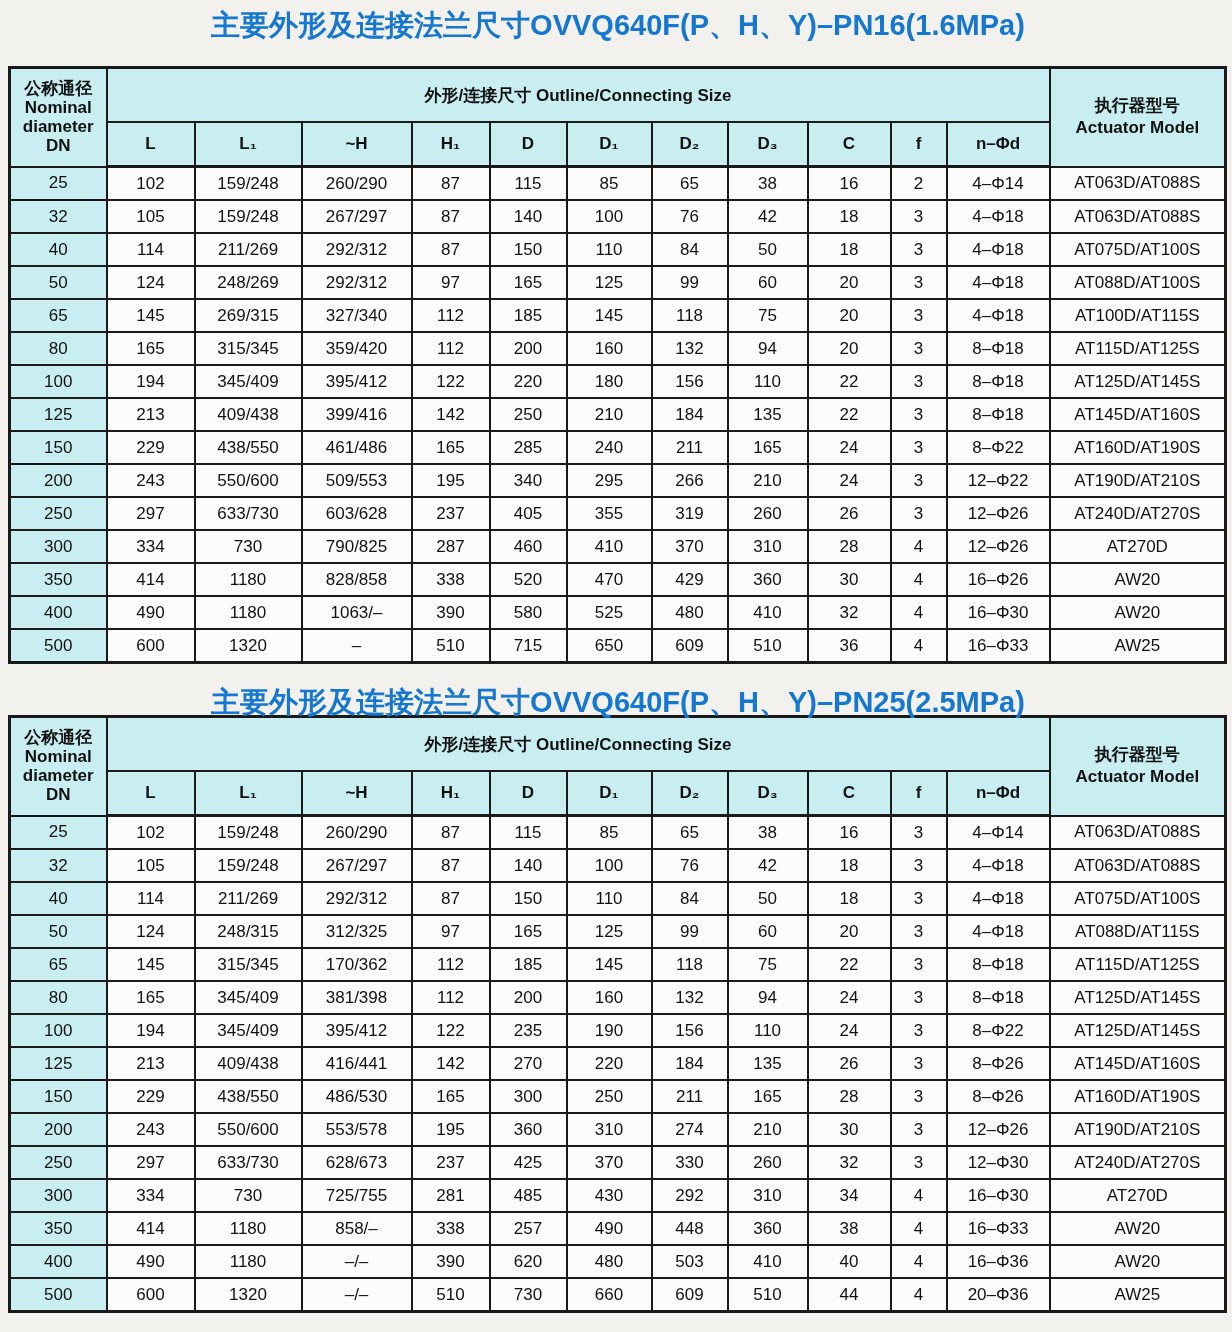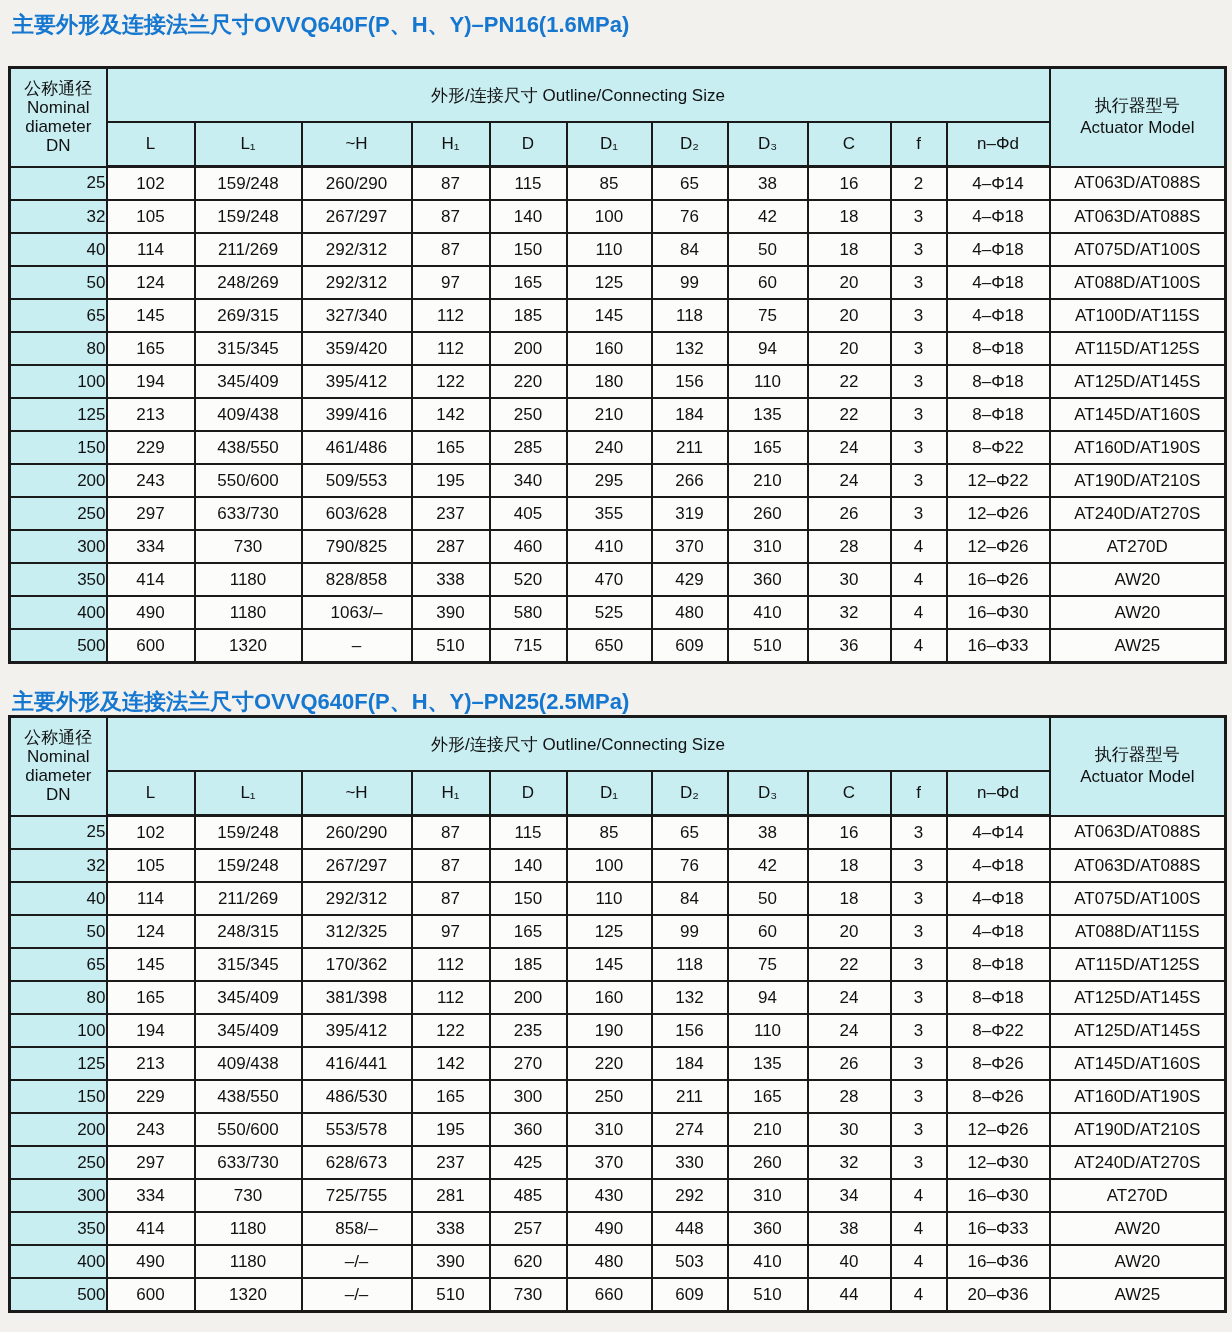--- a/index.html
+++ b/index.html
@@ -11,24 +11,25 @@
   }
   .page {
     width: 1232px;
     height: 1332px;
     box-sizing: border-box;
     padding: 12px 8px 0 8px;
     overflow: hidden;
   }
   .table-title {
     margin: 0 0 0 4px;
-    font-size: 22px;
+    font-size: 29px;
     line-height: 26px;
     font-weight: bold;
     color: var(--title-text, #1577d0);
+    text-align: center;
   }
   .title-first { margin-bottom: 28px; }
   .title-second { margin-top: 25px; }
   table.dim-table {
     border-collapse: collapse;
     table-layout: fixed;
     width: 1216px;
     background: var(--cell-bg, #fcfcfb);
     border: 3px solid var(--border, #1a1a1a);
   }
@@ -36,37 +37,37 @@
   table.dim-table td {
     border: 2px solid var(--border, #1a1a1a);
     text-align: center;
     vertical-align: middle;
     padding: 0;
     font-size: 17px;
     overflow: hidden;
   }
   .hdr {
     background: var(--header-bg, #c8eef2);
-    font-weight: normal;
+    font-weight: bold;
   }
   th.dn {
     white-space: pre-line;
     line-height: 19px;
     font-size: 16px;
   }
   th.act {
     white-space: pre-line;
     line-height: 22px;
     font-size: 17px;
   }
   th.group { height: 52px; font-size: 17px; }
   tr.subhead th { height: 42px; border-bottom: 3px solid var(--border, #1a1a1a); }
   th.dn, th.act { border-bottom: 3px solid var(--border, #1a1a1a); }
   tbody td { height: 31px; background: var(--cell-bg, #fcfcfb); }
-  tbody td.dn-col { background: var(--header-bg, #c8eef2); text-align: right; }
+  tbody td.dn-col { background: var(--header-bg, #c8eef2); }
 </style>
 </head>
 <body>
 
 <div class="page">
 
   <section>
     <h1 class="table-title title-first">主要外形及连接法兰尺寸OVVQ640F(P、H、Y)–PN16(1.6MPa)</h1>
     <table class="dim-table">
       <colgroup>

